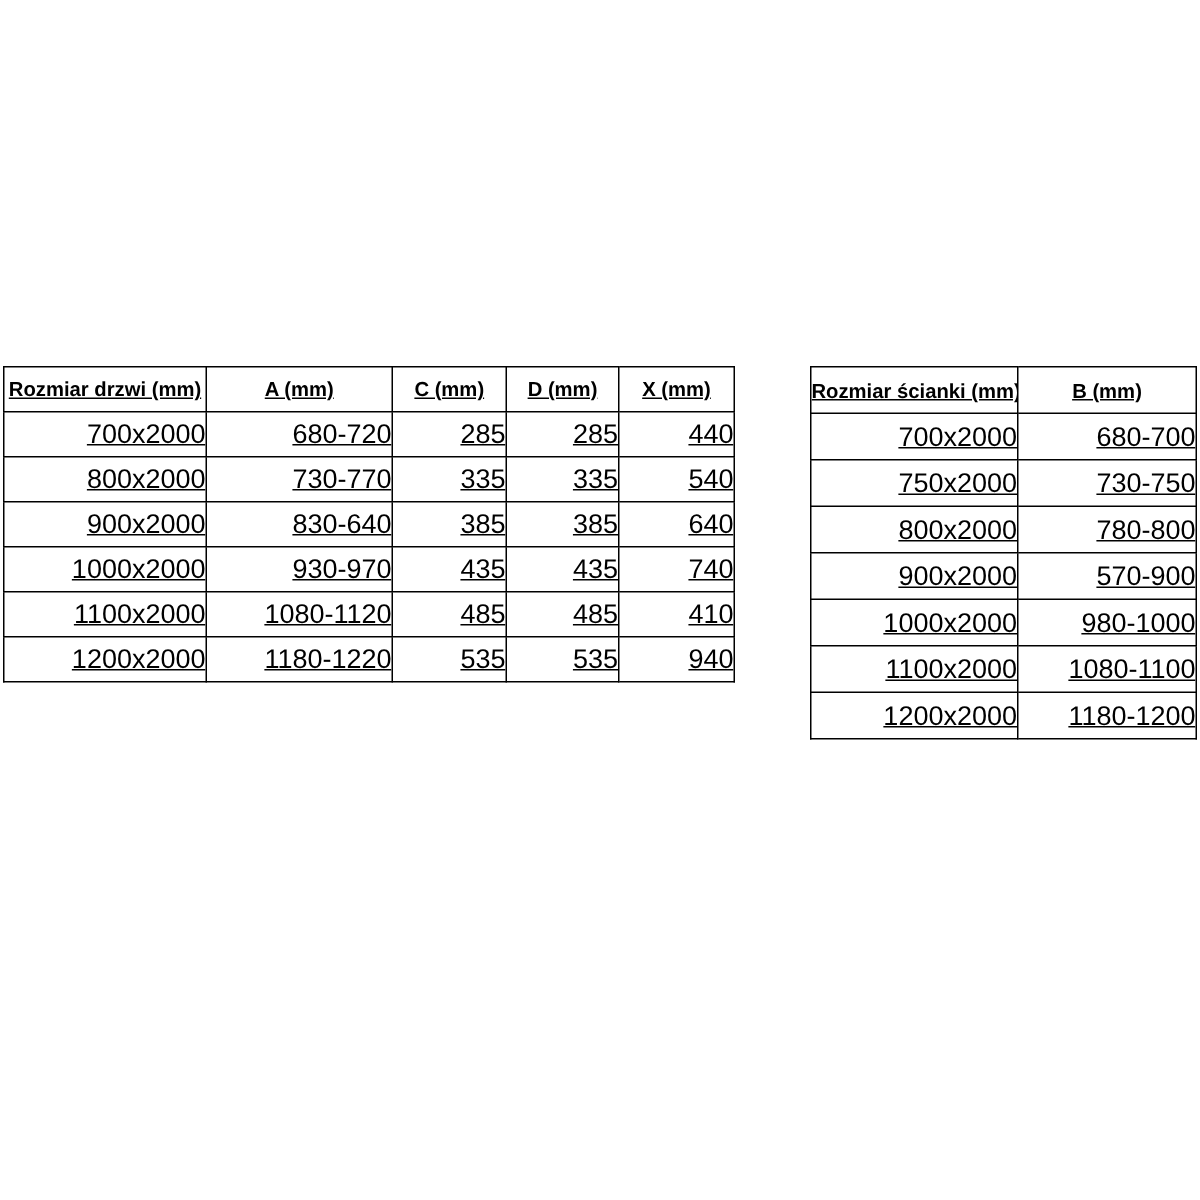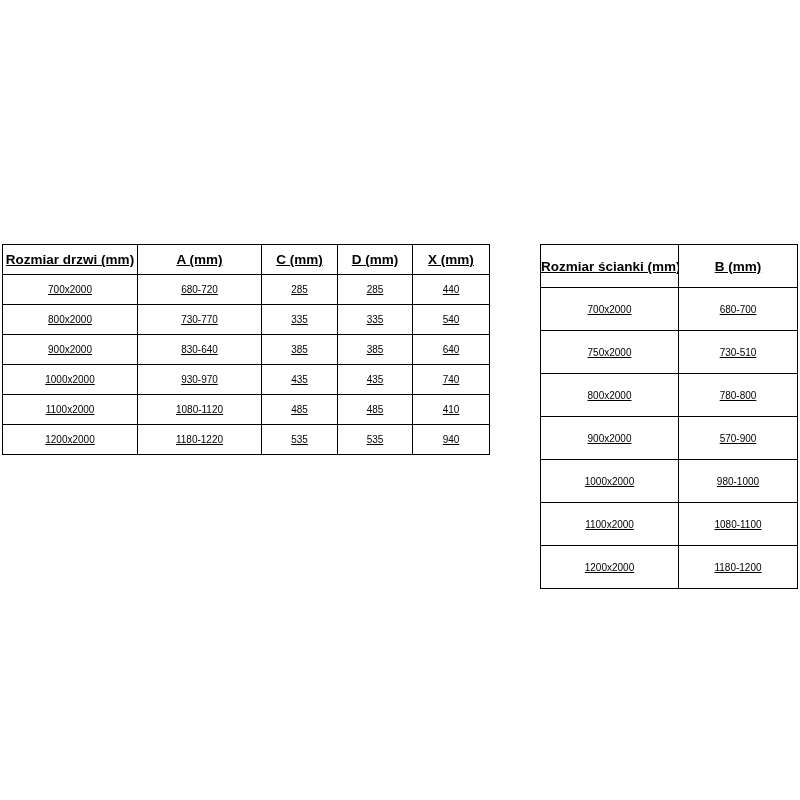--- a/index.html
+++ b/index.html
@@ -32,33 +32,34 @@
     overflow: hidden;
     white-space: nowrap;
     text-decoration: underline;
   }
   table.spec th {
     font-weight: bold;
     font-size: 13.5px;
   }
   table.spec td {
     font-weight: normal;
-    font-size: 10px;
+    font-size: 18px;
+    text-align: right;
   }
   
   #doors-table { left: 2px; top: 244px; width: 487px; }
   #doors-table tr { height: 30px; }
   #doors-table col.c0 { width: 135px; }
   #doors-table col.c1 { width: 124px; }
   #doors-table col.c2 { width: 76px; }
   #doors-table col.c3 { width: 75px; }
   #doors-table col.c4 { width: 77px; }
   
   #walls-table { left: 540px; top: 244px; width: 257px; }
-  #walls-table tr { height: 43px; }
+  #walls-table tr { height: 31px; }
   #walls-table col.c0 { width: 138px; }
   #walls-table col.c1 { width: 119px; }
 </style>
 </head>
 <body>
 
 <div class="canvas">
 
   <table class="spec" id="doors-table">
     <colgroup>
@@ -134,21 +135,21 @@
         <th>B (mm)</th>
       </tr>
     </thead>
     <tbody>
       <tr>
         <td>700x2000</td>
         <td>680-700</td>
       </tr>
       <tr>
         <td>750x2000</td>
-        <td>730-510</td>
+        <td>730-750</td>
       </tr>
       <tr>
         <td>800x2000</td>
         <td>780-800</td>
       </tr>
       <tr>
         <td>900x2000</td>
         <td>570-900</td>
       </tr>
       <tr>

